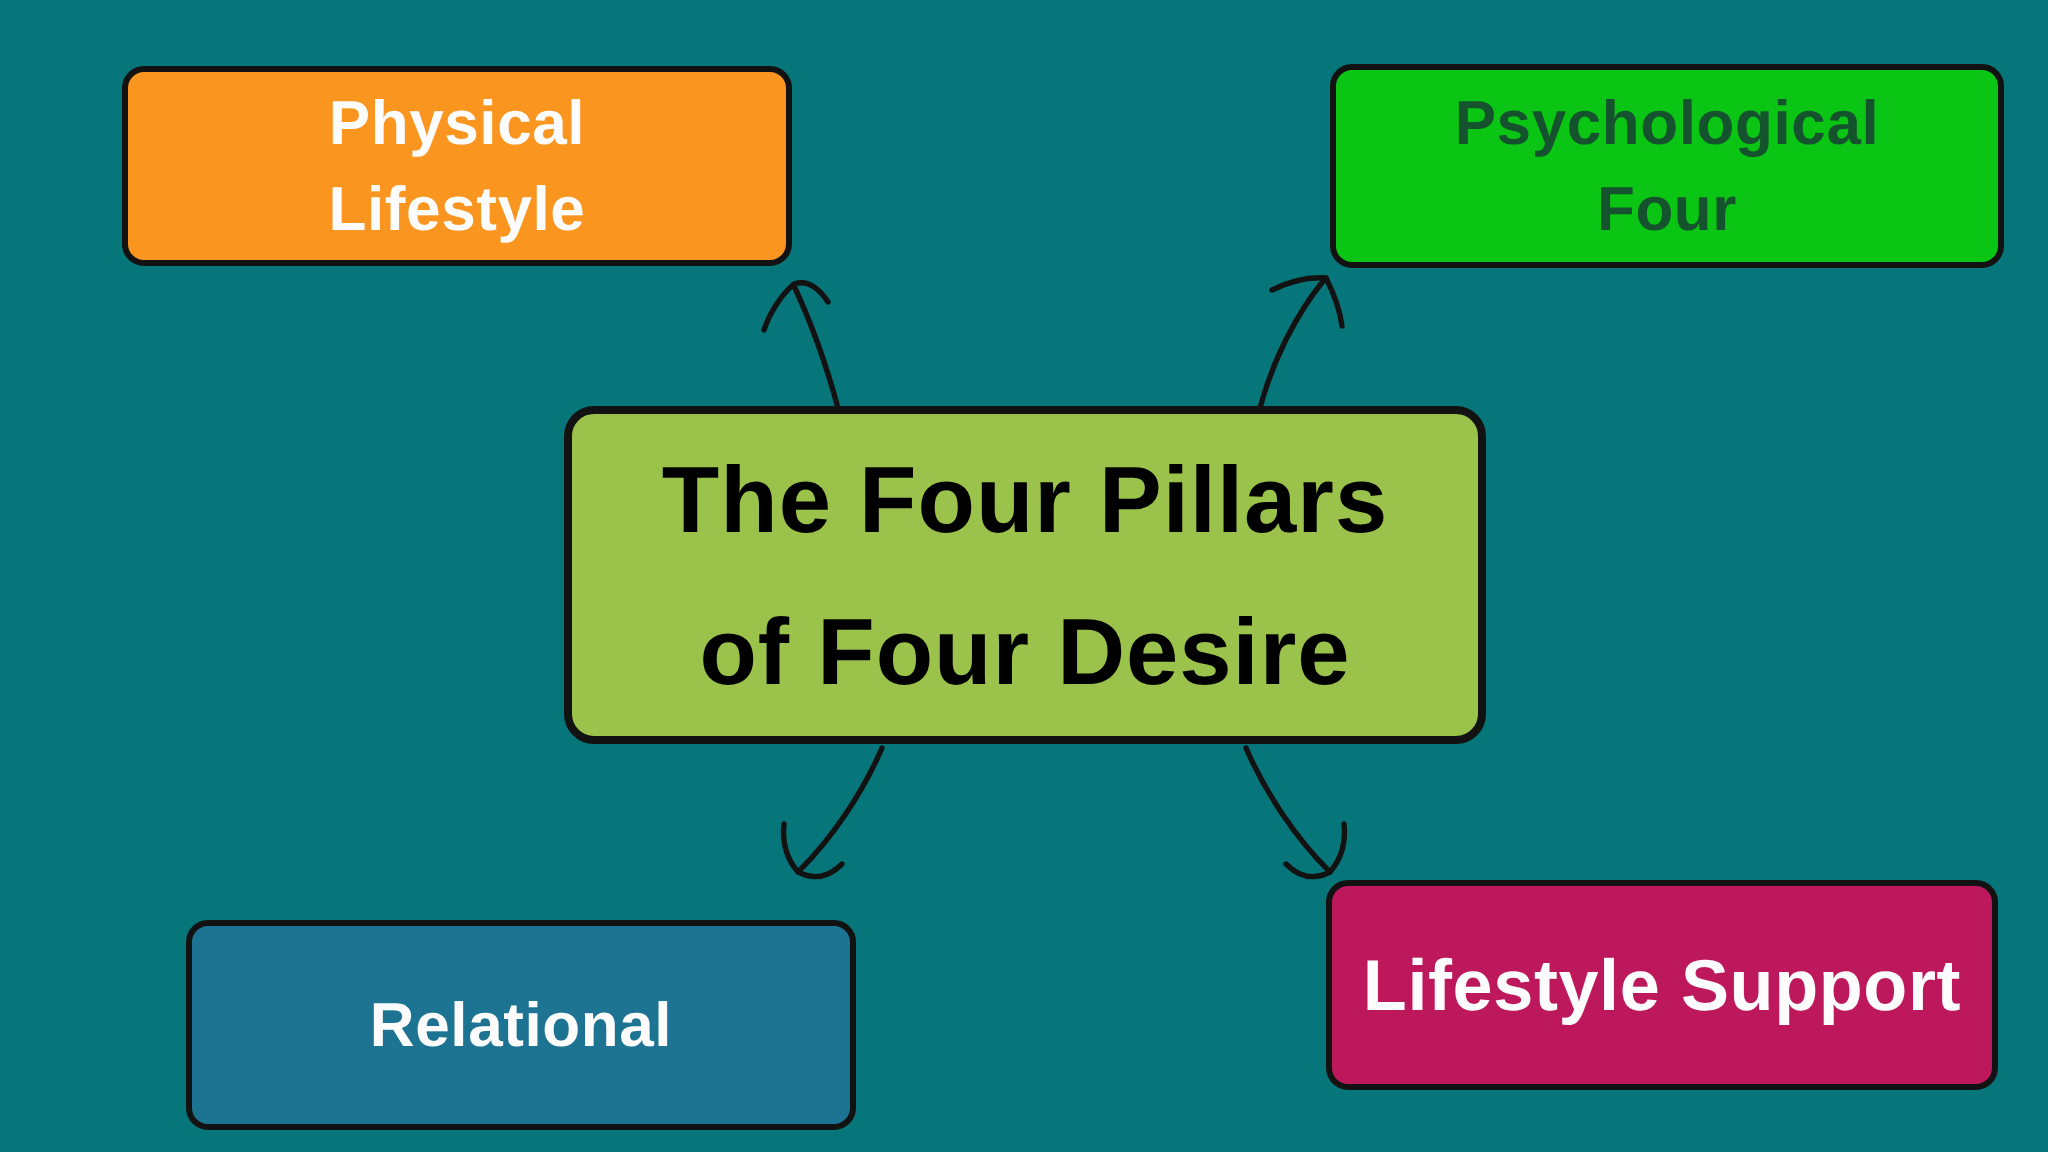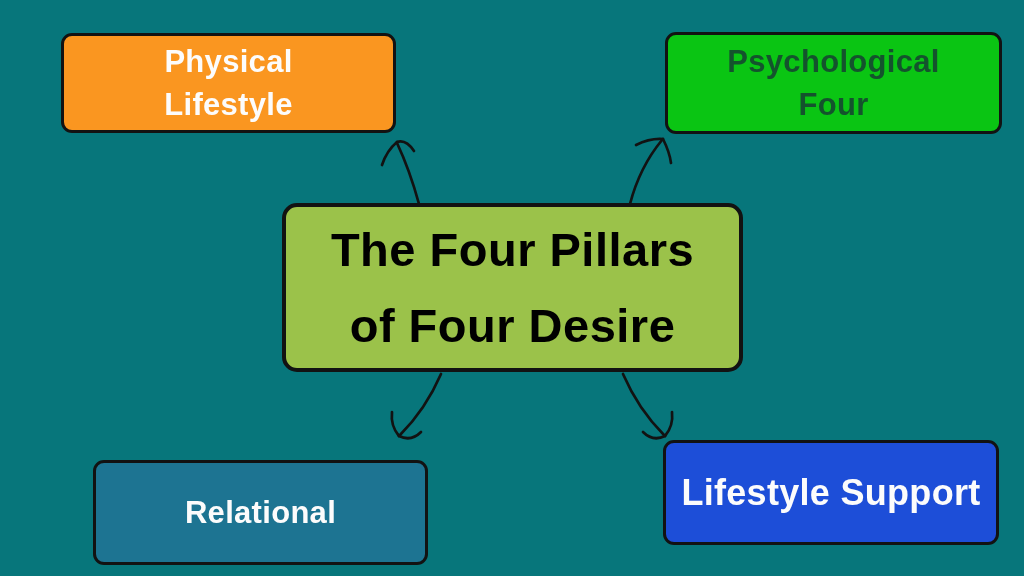--- a/index.html
+++ b/index.html
@@ -91,18 +91,18 @@
 
   <div class="node node-center" style="background-color: rgb(155, 194, 74); color: #000000; border-color: rgb(18, 18, 18);">
     <span class="line">The Four Pillars</span>
     <span class="line">of Four Desire</span>
   </div>
 
   <div class="node node-corner node-bl" style="background-color: rgb(29, 116, 146); color: rgb(252, 252, 252); border-color: rgb(18, 18, 18);">
     <span class="line">Relational</span>
   </div>
 
-  <div class="node node-corner node-br" style="background-color: #1d4ed8; color: rgb(252, 252, 252); border-color: rgb(18, 18, 18); justify-content: center;">
+  <div class="node node-corner node-br" style="background-color: #be185d; color: rgb(252, 252, 252); border-color: rgb(18, 18, 18); justify-content: center;">
     <span class="line">Lifestyle Support</span>
     <span class="line"></span>
   </div>
 
 </div>
 
 </body></html>

